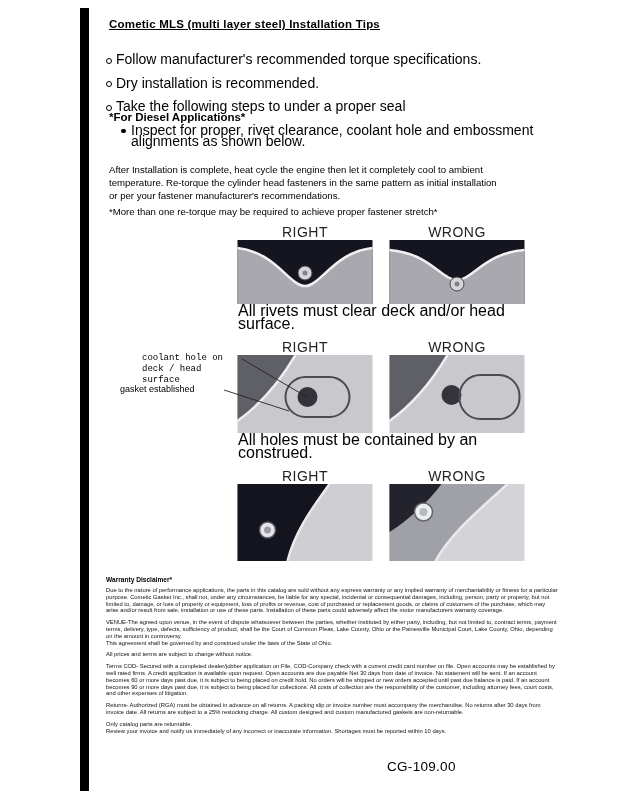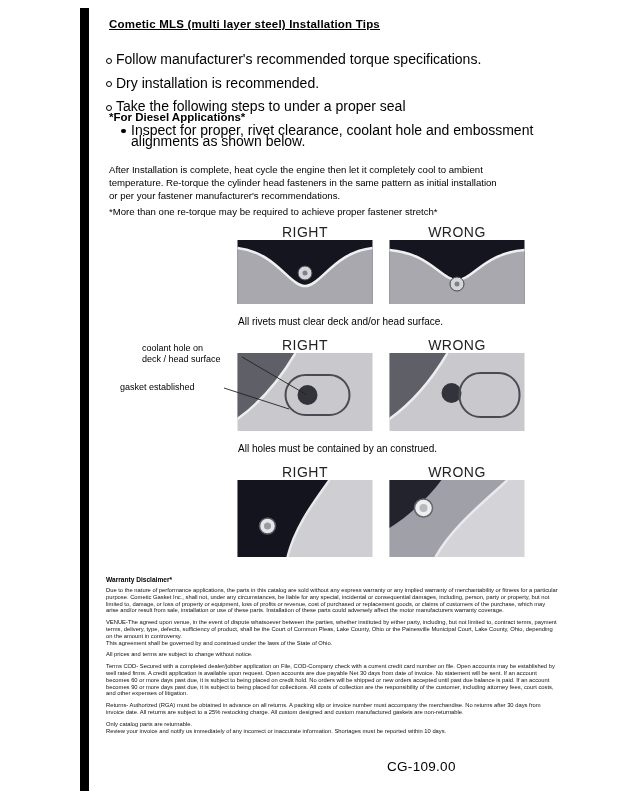--- a/index.html
+++ b/index.html
@@ -21,24 +21,24 @@
   .para { position:absolute; left:4px; width:455px; font-size:9.6px; line-height:13.2px; white-space:pre-line; }
   .p1 { top:130px; }
   .p2 { top:163px; }
   .note { top:205px; }
 
   .diagrams { position:absolute; top:224px; left:132px; width:282px; }
   .dia-row { display:flex; gap:16px; position:relative; }
   .dia-col { width:136px; }
   .dia-head { font-size:14px; line-height:16px; height:16px; text-align:center; color:#222; letter-spacing:.5px; }
   .dia-img { display:block; width:136px; }
-  .dia-caption { font-size:10px; line-height:13px; margin:11px 0 9px 1px; white-space:pre-line; }
+  .dia-caption { font-size:16px; line-height:13px; margin:0 0 9px 1px; white-space:pre-line; }
 
   .callout { position:absolute; font-size:9px; line-height:11px; white-space:pre-line; color:#000; }
-  .c1 { left:-95px; top:6px; width:100px; }
+  .c1 { left:-95px; top:14px; width:100px;font-family:Liberation Mono, monospace; }
   .c2 { left:-117px; top:45px; width:104px; }
   .callout-lines { position:absolute; left:-30px; top:0; width:110px; height:84px; pointer-events:none; overflow:visible; }
 
   .disclaimer { position:absolute; top:576px; left:1px; width:452px; }
   .disc-h { font-size:6.6px; font-weight:bold; margin-bottom:4px; }
   .disc-p { font-size:5.8px; line-height:6.8px; margin-bottom:5px; white-space:pre-line; color:#111; }
 
   .footer { position:absolute; left:387px; top:759px; font-size:13.5px; letter-spacing:.3px; }
 </style>
 </head>

